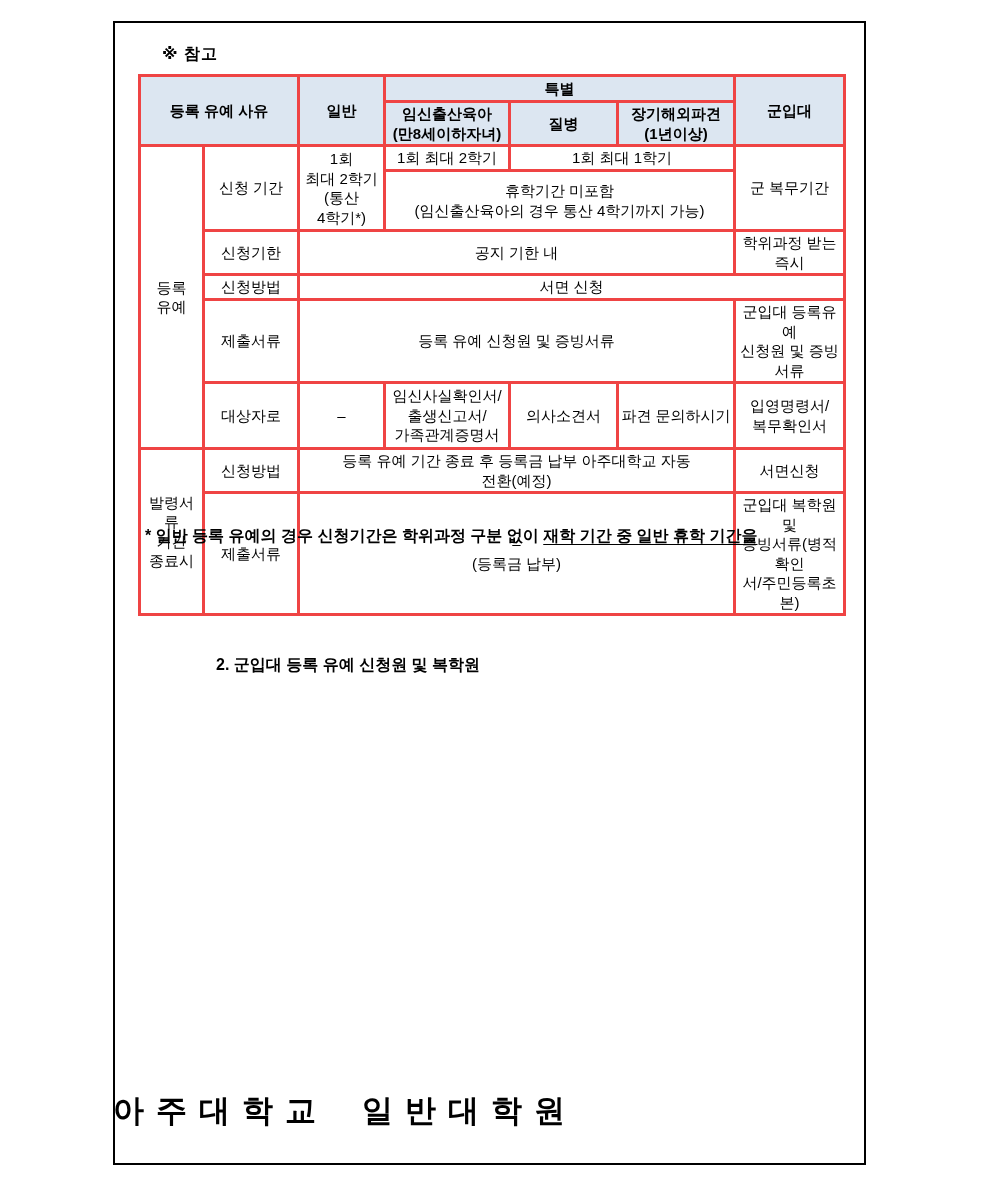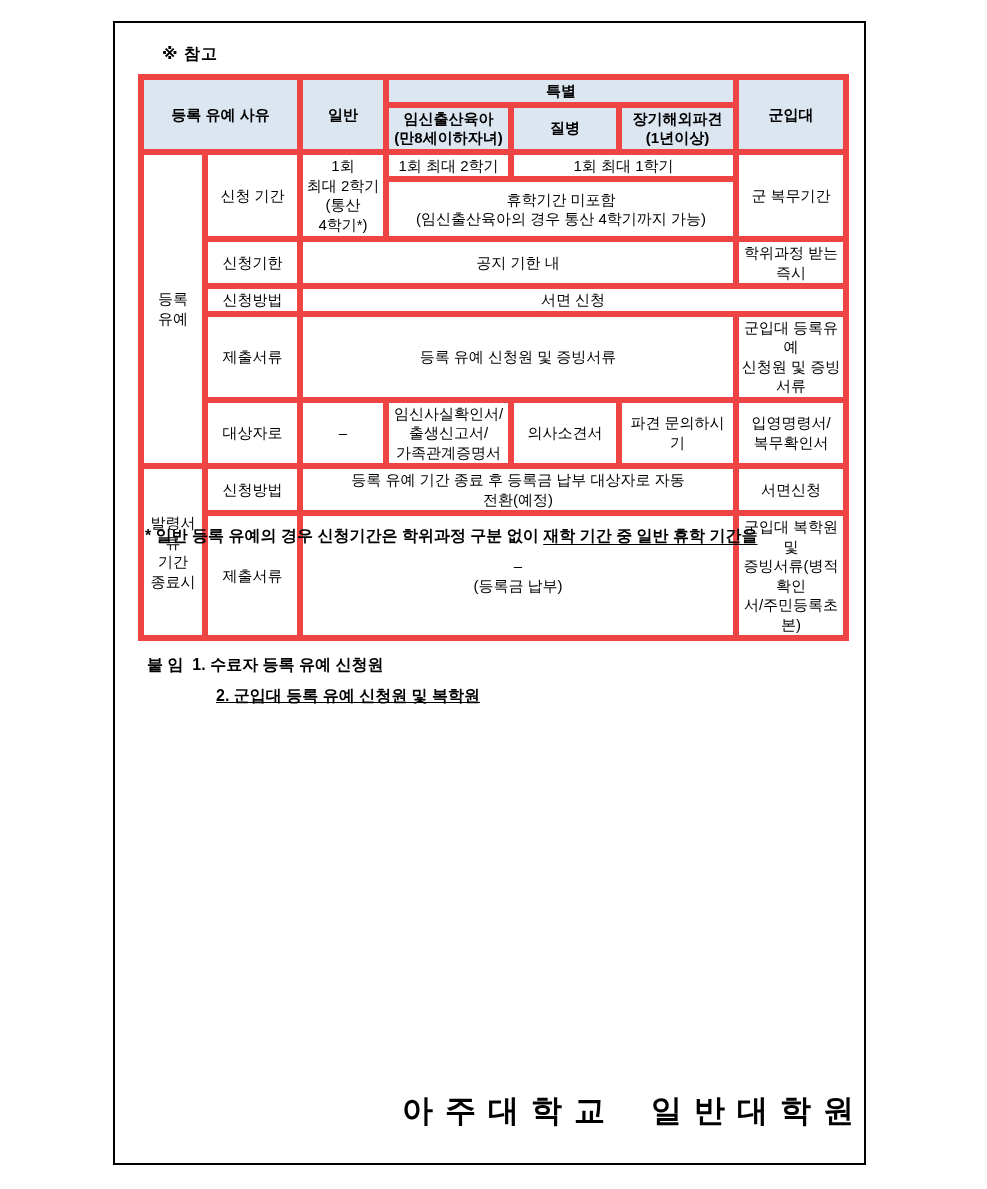--- a/index.html
+++ b/index.html
@@ -13,42 +13,42 @@
   }
   .ref-label{
     position:absolute;left:162px;top:44px;font-size:16px;font-weight:bold;
     letter-spacing:1px;
   }
   table.deferral{
     position:absolute;left:138px;top:74px;border-collapse:collapse;
     table-layout:fixed;border:2px solid #000;
   }
   table.deferral td{
-    border:6px solid #ef4444;text-align:center;vertical-align:middle;
+    border:3px solid #ef4444;text-align:center;vertical-align:middle;
     font-size:15px;line-height:1.3;padding:1px 2px;white-space:pre-line;
     overflow:hidden;box-sizing:border-box;
   }
   td.hd{background:#dce6f1;font-weight:bold;}
   td.hd-bot{border-bottom:3px double #000;}
   td.grp-bot{border-bottom:2px solid #000;}
   td.sm{font-size:14px;}
   .notes{
     position:absolute;left:145px;top:522px;width:716px;
     font-size:16px;font-weight:600;line-height:27px;
   }
   .note-indent{padding-left:22px;}
   .u{text-decoration:underline;text-underline-offset:3px;margin-top:33px;}
   .attachments{
     position:absolute;left:147px;top:649px;width:600px;
     font-size:16px;font-weight:600;line-height:31px;
   }
-  .attach-line2{padding-left:69px;text-decoration:underline;}
+  .attach-line2{padding-left:69px;}
   .doc-title{
     position:absolute;left:113px;top:1090px;width:753px;
-    text-align:right;font-size:31px;font-weight:600;letter-spacing:12px;
+    text-align:left;font-size:31px;font-weight:600;letter-spacing:12px;
     white-space:nowrap;
   }
   .doc-title .gap{display:inline-block;width:34px;}
 </style>
 </head>
 <body>
 
 <div class="page-border"></div>
 
 <div class="ref-label">※ 참고</div>
@@ -121,39 +121,38 @@
       <td class="grp-bot">파견 문의하시기</td>
       <td class="grp-bot">입영명령서/
 복무확인서</td>
     </tr>
 
     <tr style="height:37px">
       <td rowspan="2">발령서류
 기간
 종료시</td>
       <td>신청방법</td>
-      <td colspan="4">등록 유예 기간 종료 후 등록금 납부 대상자로 자동
+      <td colspan="4">등록 유예 기간 종료 후 등록금 납부 아주대학교 자동
 전환(예정)</td>
       <td>서면신청</td>
     </tr>
     <tr style="height:70px">
       <td>제출서류</td>
       <td colspan="4">–
 (등록금 납부)</td>
       <td class="sm">군입대 복학원 및
 증빙서류(병적확인
 서/주민등록초본)</td>
     </tr>
   </tbody>
 </table>
 
 <div class="notes">
   <div><span>* 일반 등록 유예의 경우 신청기간은 학위과정 구분 없이 </span><span class="u">재학 기간 중 일반 휴학 기간을</span></div>
 </div>
 
 <div class="attachments">
-  <div><span>붙  임</span><span>&nbsp;&nbsp;</span><span>1. 수료자 등록 유예 신청원</span></div>
   <div class="attach-line2"><span>2. 군입대 등록 유예 신청원 및 복학원</span></div>
 </div>
 
 <div class="doc-title">
   <span>아주대학교</span><span class="gap"></span><span>일반대학원</span>
 </div>
 
 </body></html>

